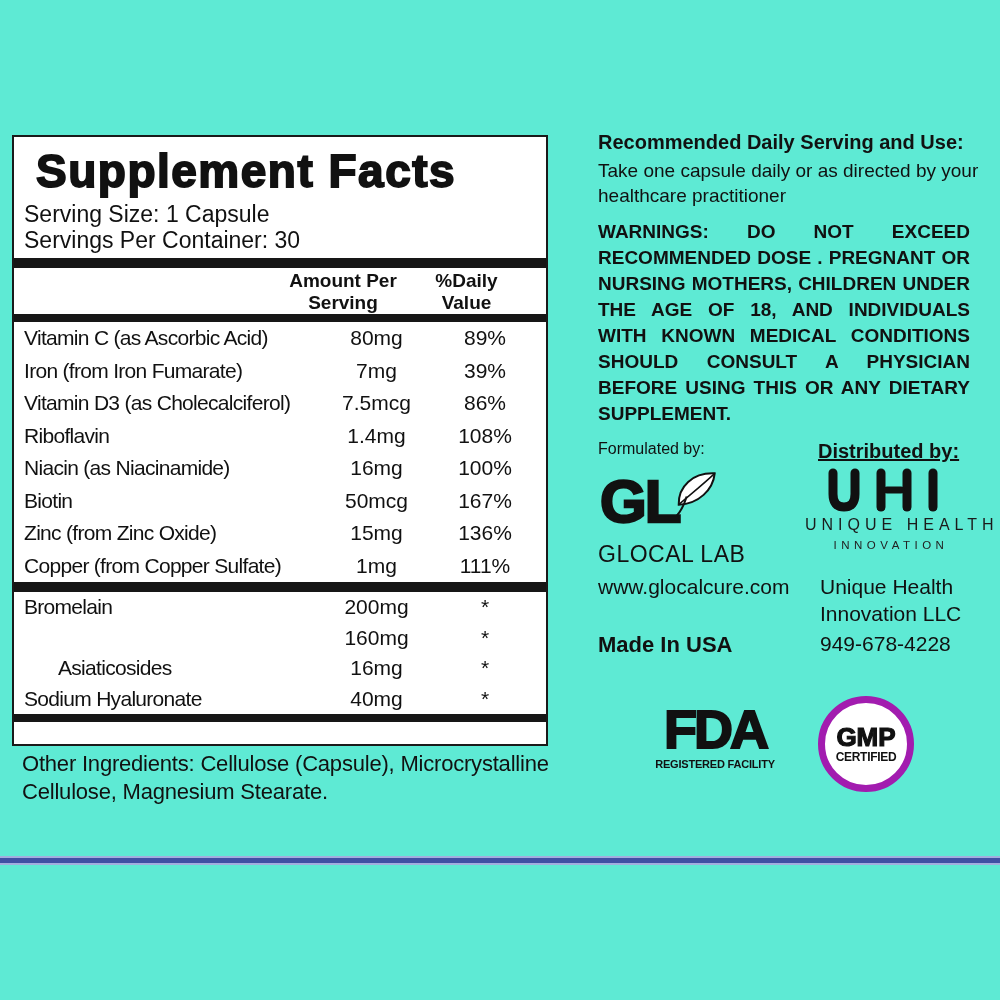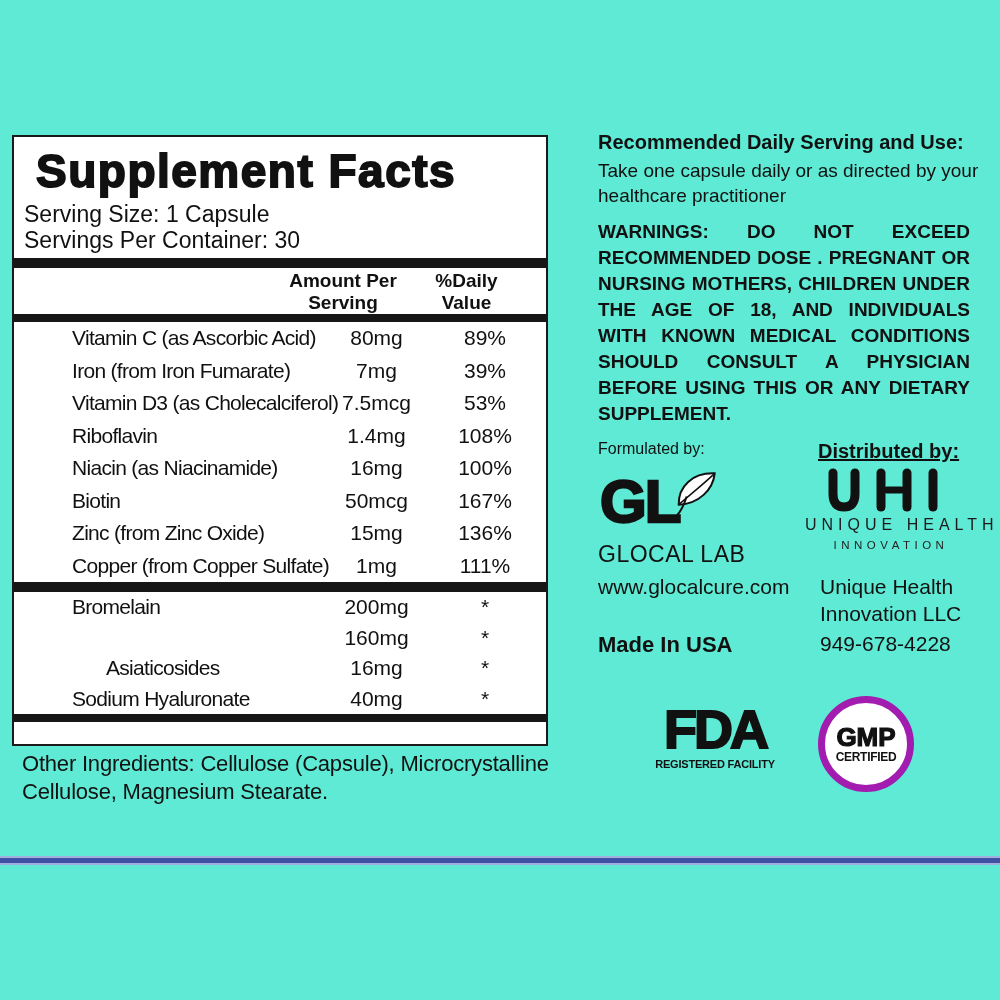--- a/index.html
+++ b/index.html
@@ -14,21 +14,21 @@
   .serving{margin-left:10px;font-size:23px;line-height:26px;}
   .serving.first{margin-top:4px;}
   .bar{background:#161616;width:100%;}
   .b10{height:10px;} .b8{height:8px;} .bar1{margin-top:5px;}
   .fheader{position:relative;height:46px;font-weight:bold;font-size:19px;border-radius:20px;}
   .fh-amt{position:absolute;left:259px;top:2px;width:140px;text-align:center;line-height:22px;}
   .fh-dv{position:absolute;left:395px;top:2px;width:115px;text-align:center;}
   .frow{position:relative;height:32.5px;font-size:21px;}
   .frow.sec{height:30.5px;}
   .lab{position:absolute;left:10px;top:50%;transform:translateY(-50%);
-       white-space:nowrap;letter-spacing:-0.7px;margin-left:48px;}
+       white-space:nowrap;letter-spacing:-0.7px;}
   .lab.ind{left:44px;}
   .amt{position:absolute;left:305px;width:115px;top:50%;transform:translateY(-50%);text-align:center;}
   .dvv{position:absolute;left:425px;width:92px;top:50%;transform:translateY(-50%);text-align:center;}
   .footnote{font-size:19px;line-height:22px;padding-left:8px;}
   .other-ing{position:absolute;left:22px;top:750px;width:540px;font-size:22px;
              line-height:28px;letter-spacing:-0.2px;}
 
   
   .rec-head{position:absolute;left:598px;top:131px;font-size:20px;font-weight:bold;}
   .rec-body{position:absolute;left:598px;top:158px;width:385px;font-size:19px;line-height:25px;}
@@ -93,21 +93,21 @@
           <span class="dvv">89%</span>
         </div>
         <div class="frow">
           <span class="lab">Iron (from Iron Fumarate)</span>
           <span class="amt">7mg</span>
           <span class="dvv">39%</span>
         </div>
         <div class="frow">
           <span class="lab">Vitamin D3 (as Cholecalciferol)</span>
           <span class="amt">7.5mcg</span>
-          <span class="dvv">53%</span>
+          <span class="dvv">86%</span>
         </div>
         <div class="frow">
           <span class="lab">Riboflavin</span>
           <span class="amt">1.4mg</span>
           <span class="dvv">108%</span>
         </div>
         <div class="frow">
           <span class="lab">Niacin (as Niacinamide)</span>
           <span class="amt">16mg</span>
           <span class="dvv">100%</span>

